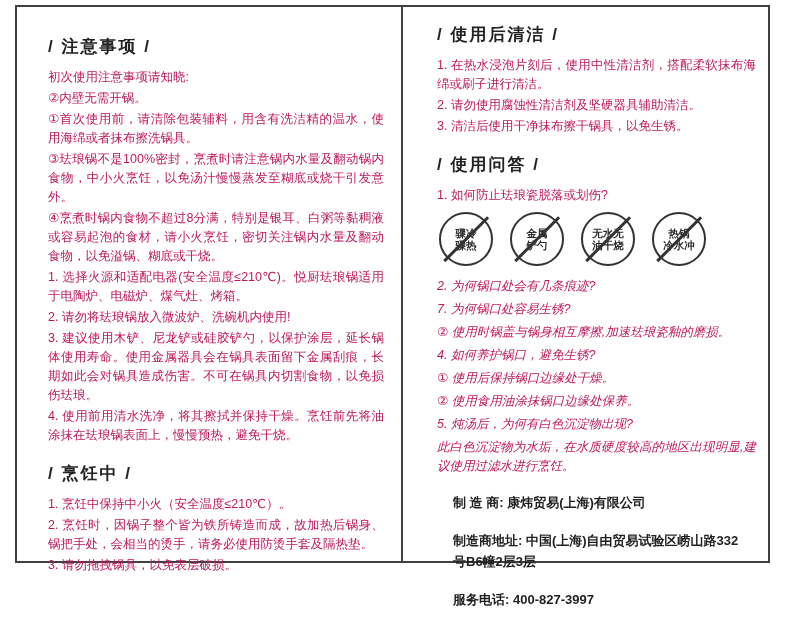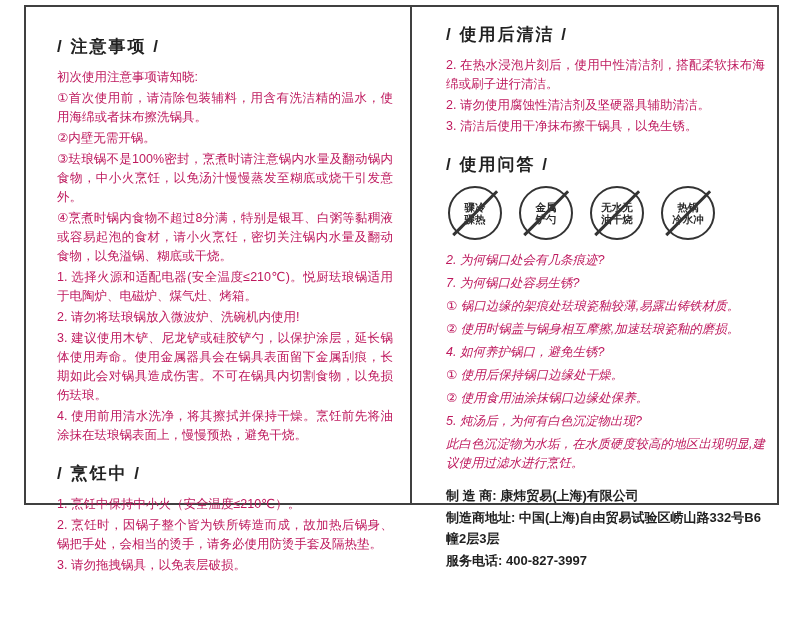--- a/index.html
+++ b/index.html
@@ -2,21 +2,21 @@
 <html><head>
 <meta charset="utf-8">
 <style>
   html,body { margin:0; padding:0; }
   body {
     width:790px; height:636px; background:#ffffff;
     font-family:"Liberation Sans","DejaVu Sans",sans-serif;
     color:#2a2a2a; position:relative; overflow:hidden;
   }
   .sheet {
-    position:absolute; left:24px; top:5px; width:755px; height:500px;
+    position:absolute; left:15px; top:5px; width:755px; height:558px;
     border:2px solid #404040; display:flex; background:#fff; box-sizing:border-box;
   }
   .panel { box-sizing:border-box; }
   .panel-left {
     width:386px; flex:0 0 386px; border-right:2px solid #404040;
     padding:28px 17px 0 31px;
   }
   .panel-right { flex:1; padding:16px 12px 0 34px; }
 
   .section-heading {
@@ -46,36 +46,36 @@
     transform:translate(-50%,-50%) rotate(-45deg);
   }
   .prohibit-line {
     font-size:10.5px; line-height:12.5px; font-weight:600;
     color:#2b2b2b; white-space:nowrap;
   }
 
   .manufacturer { margin-top:12px; }
   .manufacturer p {
     font-size:13px; line-height:21.5px; font-weight:bold;
-    margin:0; color:#1f1f1f; text-align:left;
+    margin:16px; color:#1f1f1f; text-align:left;
   }
 </style>
 </head>
 <body>
 
 <div class="sheet">
 
   <div class="panel panel-left">
 
     <div class="section">
       <div class="section-heading">/ 注意事项 /</div>
       <div class="para-block">
         <p>初次使用注意事项请知晓:</p>
+          <p>②内壁无需开锅。</p>
           <p>①首次使用前，请清除包装辅料，用含有洗洁精的温水，使用海绵或者抹布擦洗锅具。</p>
-          <p>②内壁无需开锅。</p>
           <p>③珐琅锅不是100%密封，烹煮时请注意锅内水量及翻动锅内食物，中小火烹饪，以免汤汁慢慢蒸发至糊底或烧干引发意外。</p>
           <p>④烹煮时锅内食物不超过8分满，特别是银耳、白粥等黏稠液或容易起泡的食材，请小火烹饪，密切关注锅内水量及翻动食物，以免溢锅、糊底或干烧。</p>
       </div>
     </div>
 
     <div class="section">
       <div class="para-block">
         <p>1. 选择火源和适配电器(安全温度≤210℃)。悦厨珐琅锅适用于电陶炉、电磁炉、煤气灶、烤箱。</p>
           <p>2. 请勿将珐琅锅放入微波炉、洗碗机内使用!</p>
           <p>3. 建议使用木铲、尼龙铲或硅胶铲勺，以保护涂层，延长锅体使用寿命。使用金属器具会在锅具表面留下金属刮痕，长期如此会对锅具造成伤害。不可在锅具内切割食物，以免损伤珐琅。</p>
@@ -92,29 +92,32 @@
       </div>
     </div>
 
   </div>
 
   <div class="panel panel-right">
 
     <div class="section">
       <div class="section-heading">/ 使用后清洁 /</div>
       <div class="para-block">
-        <p>2. 在热水浸泡片刻后，使用中性清洁剂，搭配柔软抹布海绵或刷子进行清洁。</p>
+        <p>1. 在热水浸泡片刻后，使用中性清洁剂，搭配柔软抹布海绵或刷子进行清洁。</p>
           <p>2. 请勿使用腐蚀性清洁剂及坚硬器具辅助清洁。</p>
           <p>3. 清洁后使用干净抹布擦干锅具，以免生锈。</p>
       </div>
     </div>
 
     <div class="section">
       <div class="section-heading">/ 使用问答 /</div>
 
+      <div class="para-block">
+        <p>1. 如何防止珐琅瓷脱落或划伤?</p>
+      </div>
 
       <div class="icons-row">
 
           <div class="prohibit-circle">
             <span class="prohibit-line">骤冷</span>
             <span class="prohibit-line">骤热</span>
           </div>
 
           <div class="prohibit-circle">
             <span class="prohibit-line">金属</span>
@@ -129,21 +132,20 @@
           <div class="prohibit-circle">
             <span class="prohibit-line">热锅</span>
             <span class="prohibit-line">冷水冲</span>
           </div>
 
       </div>
 
       <div class="para-block qa-block">
         <p>2. 为何锅口处会有几条痕迹?</p>
           <p>7. 为何锅口处容易生锈?</p>
-          <p>① 锅口边缘的架痕处珐琅瓷釉较薄,易露出铸铁材质。</p>
           <p>② 使用时锅盖与锅身相互摩擦,加速珐琅瓷釉的磨损。</p>
           <p>4. 如何养护锅口，避免生锈?</p>
           <p>① 使用后保持锅口边缘处干燥。</p>
           <p>② 使用食用油涂抹锅口边缘处保养。</p>
           <p>5. 炖汤后，为何有白色沉淀物出现?</p>
           <p>此白色沉淀物为水垢，在水质硬度较高的地区出现明显,建议使用过滤水进行烹饪。</p>
       </div>
     </div>
 
     <div class="manufacturer">

